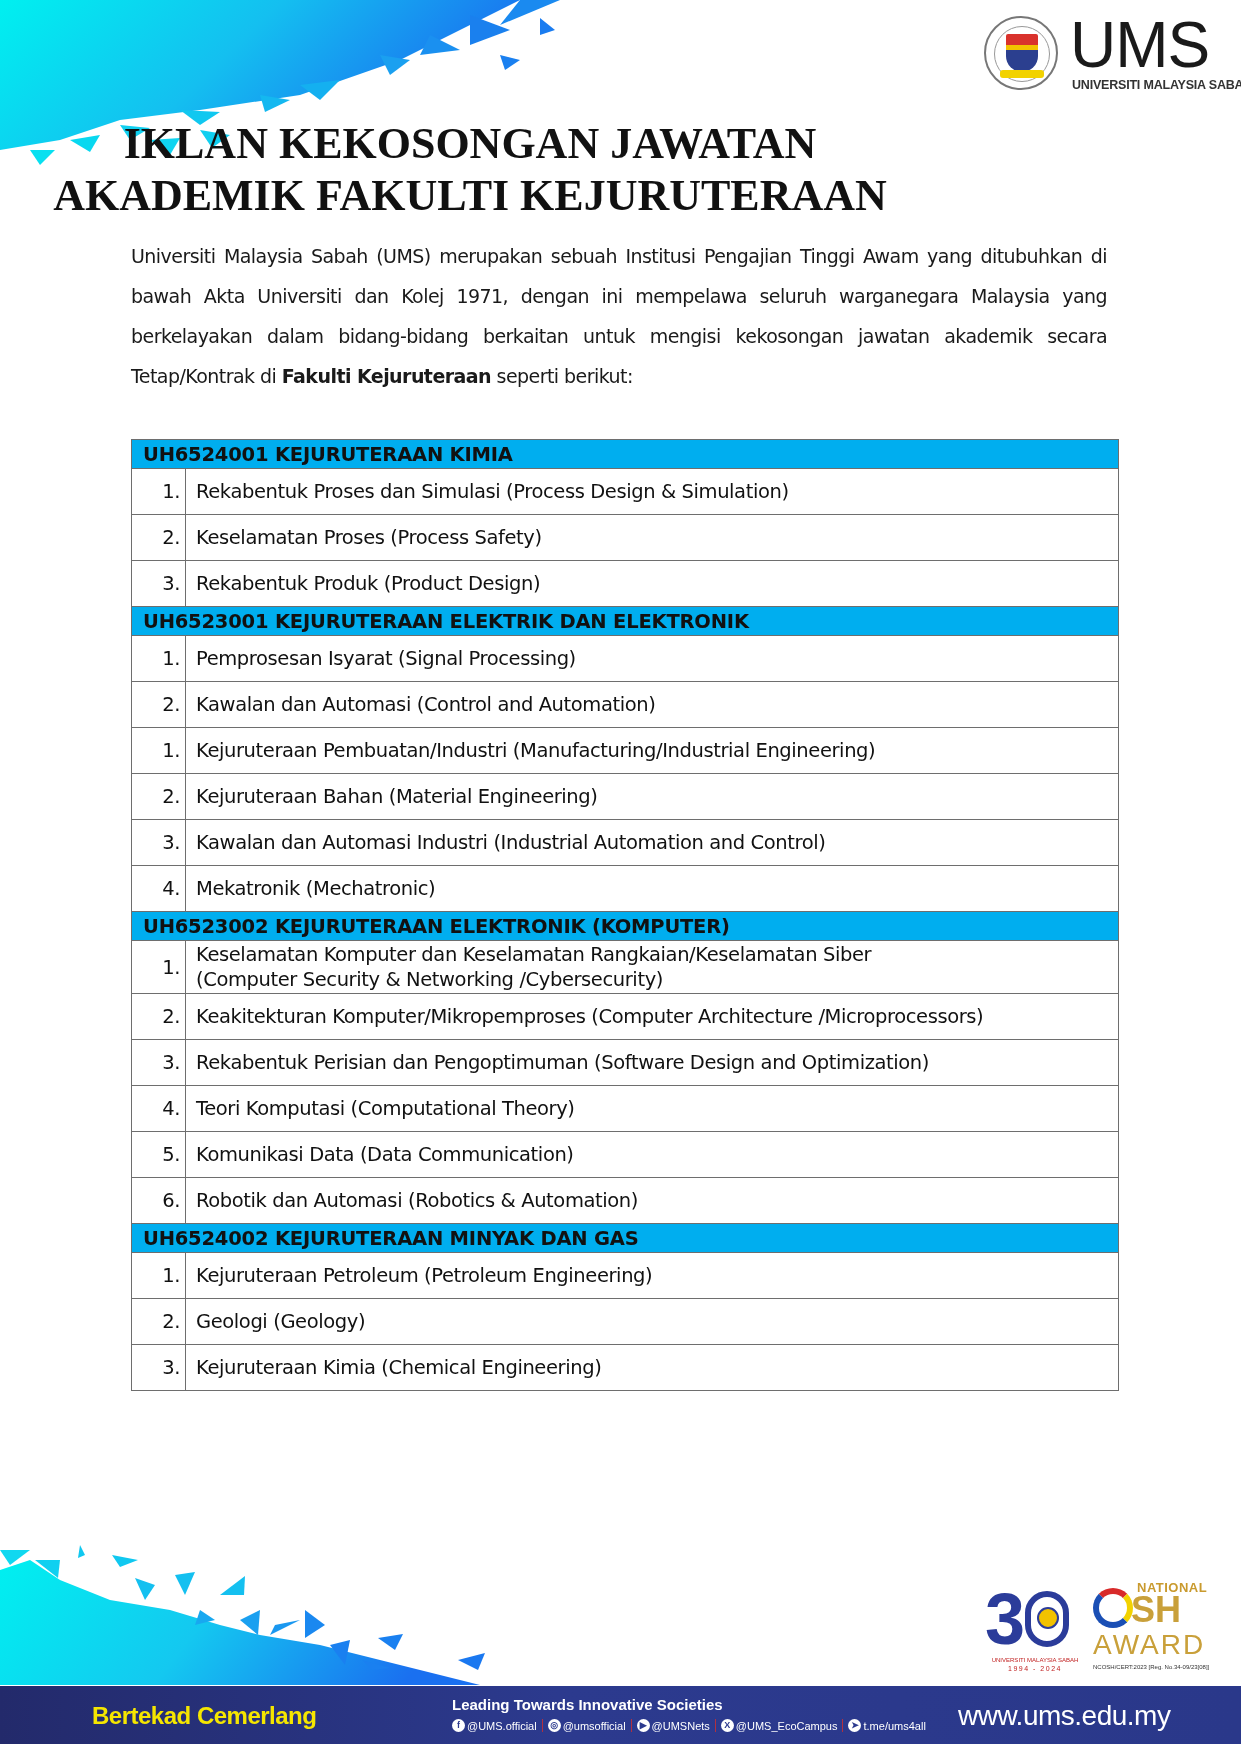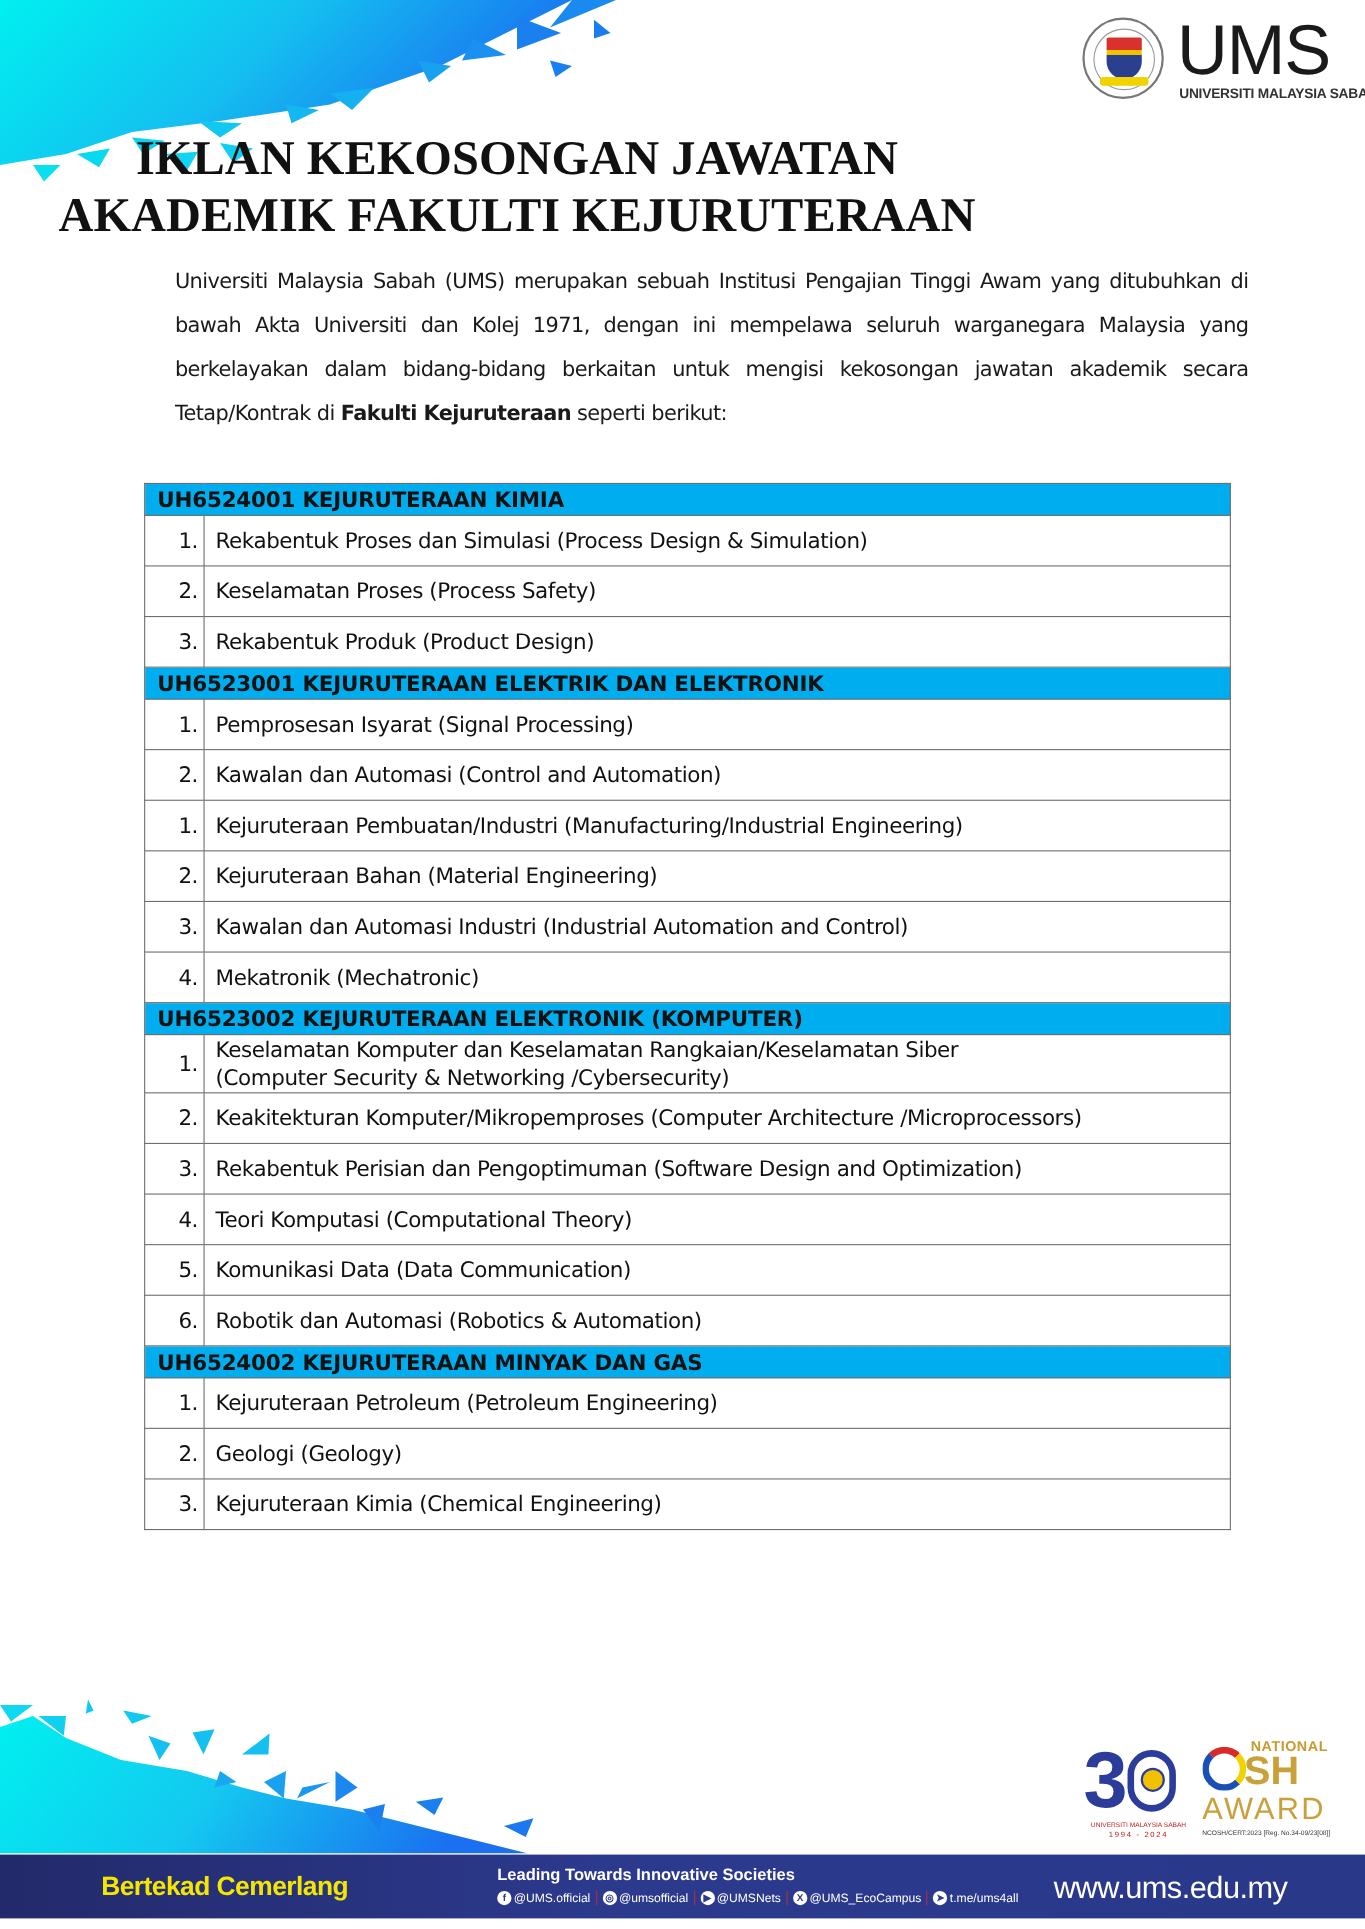--- a/index.html
+++ b/index.html
@@ -26,21 +26,21 @@
              font-size: 12.5px; font-weight: bold; color: #333; letter-spacing: -0.2px; white-space: nowrap; }
 
     
     .title { position: absolute; left: 0; top: 118px; width: 985px; text-align: center;
              font-family: "Liberation Serif", serif; font-weight: bold; font-size: 44px; line-height: 52px; color: #111; }
     .title div { margin-left: -45px; }
 
     
     .intro { position: absolute; left: 131px; top: 236px; width: 976px;
              font-family: "DejaVu Sans", sans-serif; font-size: 19px; line-height: 40px;
-             text-align: justify; text-align-last: left; letter-spacing: -0.55px; word-spacing: 0px; color: #1a1a1a; margin-left: 28px; }
+             text-align: justify; text-align-last: left; letter-spacing: -0.55px; word-spacing: 0px; color: #1a1a1a; }
     .intro b { font-weight: bold; }
 
     
     .jobs { position: absolute; left: 131px; top: 439px; width: 988px; border-collapse: collapse;
             font-family: "DejaVu Sans", sans-serif; font-size: 19.5px; letter-spacing: -0.4px; color: #111; }
     .jobs td { border: 1.5px solid #6e6e6e; padding: 0; }
     .jobs tr.head td { background: #00aeef; height: 28px; font-weight: bold; padding-left: 11px; font-size: 19.5px; letter-spacing: -0.2px; }
     .jobs tr.item td { height: 45px; }
     .jobs tr.item.double td { height: 52px; }
     .jobs td.num { width: 48px; text-align: right; padding-right: 5px; }

